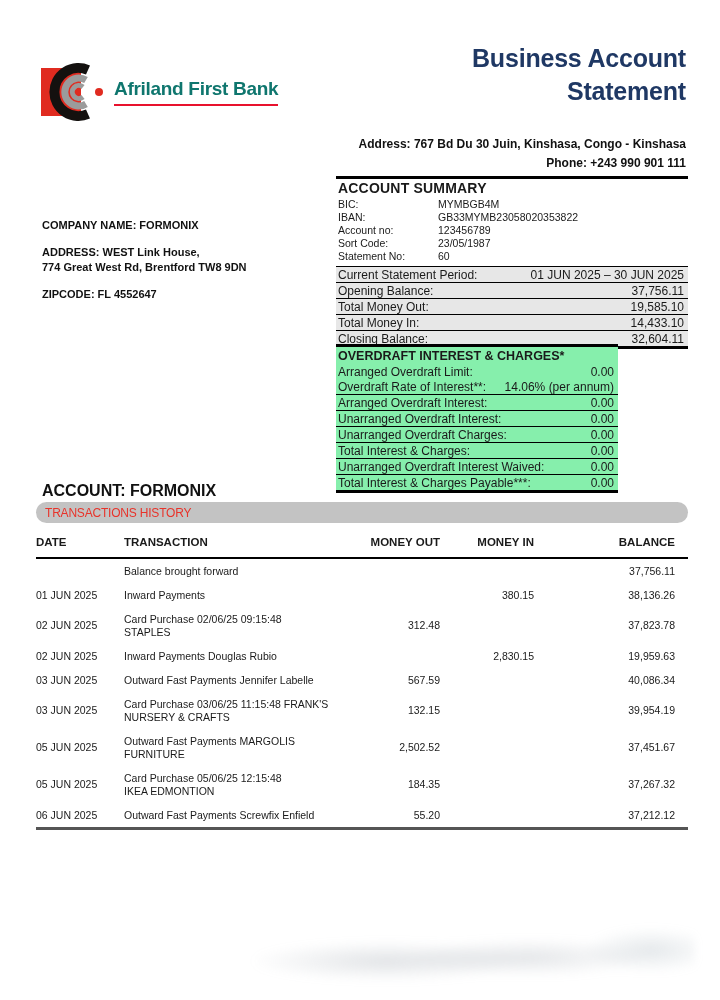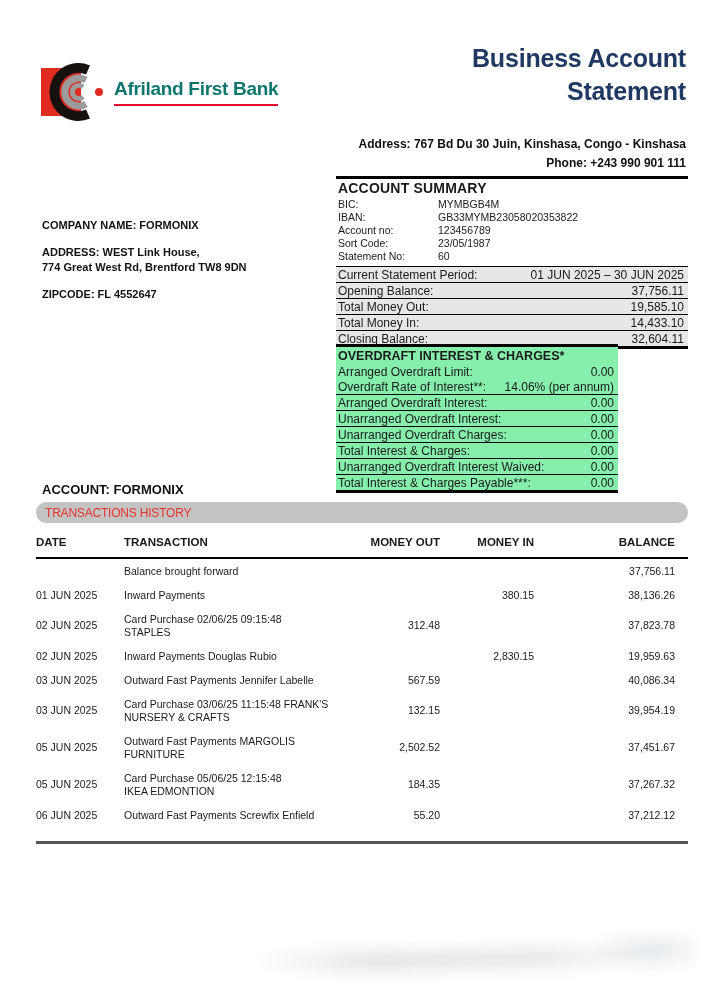--- a/index.html
+++ b/index.html
@@ -44,29 +44,29 @@
   
   .overdraft {
     position:absolute; left:336px; top:344px; width:282px;
     border-top:3px solid #000; border-bottom:3px solid #000; background:#86efac;
   }
   .od-title { font-size:12.5px; font-weight:bold; padding:2px 0 1px 2px; }
   .overdraft .kv-row { background:transparent; border-top:none; }
   .overdraft .kv-row.bordered { border-top:1.5px solid #000; }
 
   
-  .account-line { position:absolute; left:42px; top:482px; font-size:13px; font-weight:bold; color:#111; }
+  .account-line { position:absolute; left:42px; top:482px; font-size:16px; font-weight:bold; color:#111; }
   .trans-bar {
     position:absolute; left:36px; top:502px; width:652px; height:21px;
     background:#c3c3c3; border-radius:11px; display:flex; align-items:center;
     padding-left:9px; box-sizing:border-box;
   }
   .trans-bar-label { color:#e8332a; font-size:12px; font-weight:normal; letter-spacing:-0.2px; }
 
-  .trans-table { position:absolute; left:36px; top:530px; width:652px; border-bottom:3px solid #555; padding-bottom:14px; }
+  .trans-table { position:absolute; left:36px; top:530px; width:652px; border-bottom:3px solid #555; padding-bottom:0; }
   .t-head { display:flex; font-weight:bold; font-size:11.5px; padding:6px 0 9px 0; border-bottom:2.5px solid #000; }
   .t-row  { display:flex; align-items:center; font-size:10.5px; line-height:13px; padding:5.5px 0; }
   .t-row.bold { font-weight:normal; }
   .c-date { width:88px; }
   .c-desc { width:230px; white-space:pre-line; }
   .c-out  { width:86px;  text-align:right; }
   .c-in   { width:94px;  text-align:right; }
   .c-bal  { width:154px; text-align:right; padding-right:13px; box-sizing:border-box; }
 
   

